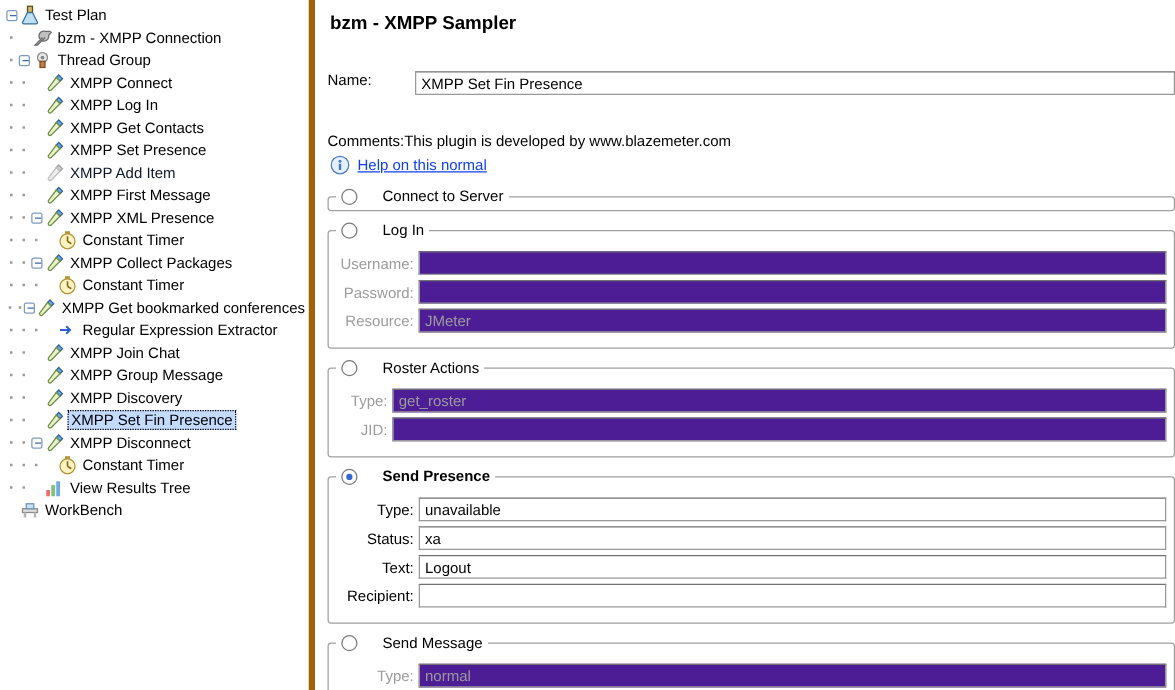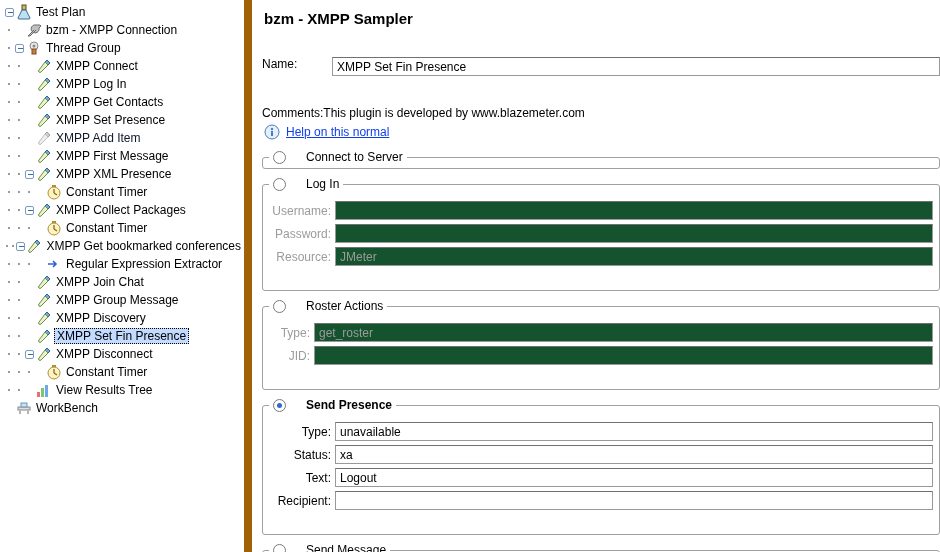--- a/index.html
+++ b/index.html
@@ -3,21 +3,21 @@
 <meta charset="utf-8">
 <style>
   * { box-sizing: border-box; margin: 0; padding: 0; }
   html, body {
     width: 940px; height: 552px; overflow: hidden;
     font-family: Tahoma, Arial, sans-serif; font-size: 12px;
     color: #000; background: #fff;
   }
   .app { display: flex; width: 100%; height: 100%; }
   
-  .tree { width: 252px; height: 100%; border-right: 8px solid #a16207;
+  .tree { width: 252px; height: 100%; border-right: 5px solid #a16207;
           background: #fff; padding: 3px 0 0 4px; font-size: 12px;}
   .node { display: flex; align-items: center; height: 18px; white-space: nowrap; }
   .dot { width: 10px; height: 18px; display: flex; align-items: center; justify-content: center; }
   .dot::before { content:""; width:2px; height:2px; background:#9a9a9a; }
   .tog { width:10px; height:18px; display:flex; align-items:center; justify-content:center; }
   .tog::before { content:""; width:7px; height:7px; border:1px solid #7d9abf;
                  background:#fff; border-radius:2px; }
   .tog.open::after { content:""; position:relative; margin-left:-6px; width:5px; height:1px; background:#3a6cad;}
   .sp { width:10px; height:18px; }
   .ico { width:16px; height:16px; margin:0 2px 0 2px; flex:0 0 auto; display:flex;
@@ -32,32 +32,32 @@
   .title { font-size:15px; font-weight:bold; margin: 4px 12px 10px 2px; }
   .row { display:flex; align-items:flex-start; margin-bottom:6px;margin-top:30px; }
   .lblfld { width:70px; }
   .txt { flex:1; height:19px; border:1px solid #999; border-top-color:#707070;
          background:#fff; padding:1px 4px; font: inherit; color:#000;}
   .comments { margin-bottom:4px; }
   .help { display:flex; align-items:center; margin-bottom:10px; }
   .help a { color:#1040ee; text-decoration:underline; margin-left:4px;}
   
   fieldset { border:1px solid #a0a0a0; border-radius:3px; margin:0 0 8px 0;
-             padding:6px 6px 20px 6px; }
+             padding:6px 6px 8px 6px; }
   fieldset.dense { padding:2px 6px; }
   legend { padding:0 4px; }
   legend label { display:flex; align-items:center; gap:20px; font-weight:normal;}
   .radio { width:13px; height:13px; border:1px solid #7a7a7a; border-radius:50%;
            background:#fff; display:inline-flex; align-items:center; justify-content:center;}
   .radio.checked::after { content:""; width:5px; height:5px; background:#3367d6; border-radius:50%;}
   .fldrow { display:flex; align-items:center; margin:4px 0; }
   .fldrow .fl { width:66px; text-align:right; padding-right:4px; }
   .fldrow .fl.narrow { width:45px; }
   .dim { color:#9b9b9b; }
-  .txt[disabled] { color:#9b9b9b; background:#14532d; }
+  .txt[disabled] { color:#9b9b9b; background:#4c1d95; }
 </style>
 </head>
 <body>
 
 <svg width="0" height="0" style="position:absolute">
  <defs>
   <g id="i-flask">
         <rect x="6" y="1" width="4" height="5" fill="#c9b86f" stroke="#5c4a1d"></rect>
         <path d="M6 6 L2 14 Q2 15 3 15 L13 15 Q14 15 14 14 L10 6 Z" fill="#bde0f3" stroke="#3a6d90"></path>
       </g>

